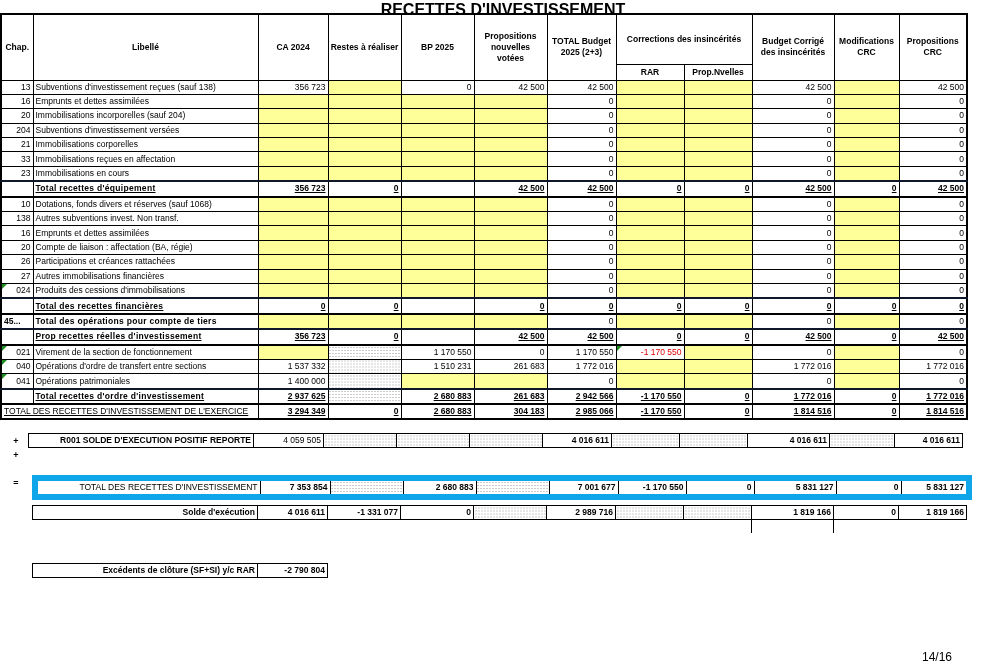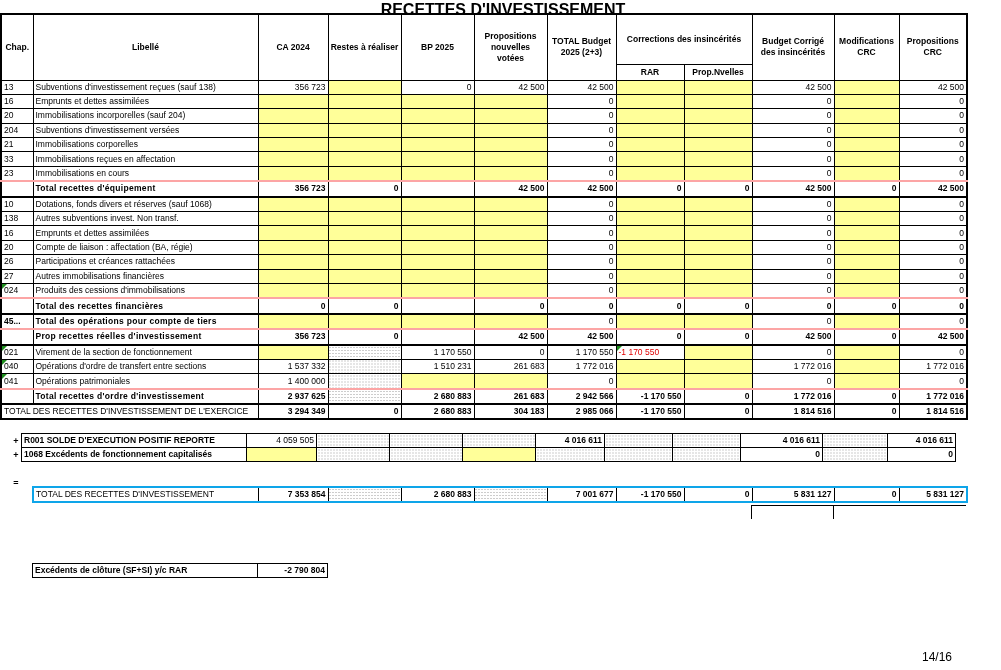--- a/index.html
+++ b/index.html
@@ -3,26 +3,26 @@
 <meta charset="utf-8">
 <style>
   html,body{margin:0;padding:0;background:#fff;}
   body{width:1001px;height:670px;position:relative;overflow:hidden;font-family:"Liberation Sans",sans-serif;color:#000;}
   .title{position:absolute;left:0;top:1px;width:966px;text-align:center;font-weight:bold;font-size:16px;letter-spacing:0;margin-left:20px;}
   table{border-collapse:collapse;position:absolute;table-layout:fixed;}
   td,th{padding:0 2px;font-size:8.5px;height:13.4px;line-height:11px;white-space:nowrap;overflow:hidden;border:1px solid #000;}
   th{font-weight:bold;text-align:center;font-size:8.5px;line-height:11px;}
   .main{left:0;top:13px;border:2px solid #000;}
   .num{text-align:right;}
-  .c{text-align:left;}
+  .c{text-align:right;}
   .b{font-weight:bold;}
   .y{background:#ffff99;}
   .dot{background-color:#fff;background-image:radial-gradient(#9a9a9a 0.6px,transparent 0.7px);background-size:3px 3px;}
   .red{color:#e00000;}
-  .tot td{border-top:2px solid #fca5a5;border-bottom:2px solid #000;}
+  .tot td{border-top:2px solid #0f172a;border-bottom:2px solid #000;text-decoration:underline;}
   .lib{text-align:left;margin-left:16px;}
   .bold-lib{font-weight:bold;letter-spacing:0.3px;}
   .mark{position:relative;}
   .mark::before{content:"";position:absolute;left:0;top:0;width:0;height:0;border-top:5px solid #1f8f1f;border-right:5px solid transparent;}
   .sum{position:absolute;border-collapse:collapse;table-layout:fixed;}
   .sum td{border:1px solid #000;font-weight:bold;height:13px;}
   .sum td.nb{border:none;background:transparent;}
   .sign{position:absolute;font-size:9px;font-weight:bold;width:20px;text-align:center;}
   .page{position:absolute;left:922px;top:650px;font-size:12px;}
 </style>
@@ -387,21 +387,21 @@
         <td class="num b">0</td>
         <td class="num b">1 814 516</td>
       </tr>
     </tbody>
 </table>
 
 <div class="sign" style="left:6px;top:436px">+</div>
 <div class="sign" style="left:6px;top:450px">+</div>
 <div class="sign" style="left:6px;top:478px">=</div>
 
-<table class="sum" style="left:21px;top:433px;border-radius:8px;">
+<table class="sum" style="left:28px;top:433px;border-radius:8px;">
   <colgroup>
       <col style="width:225px">
       <col style="width:70px">
       <col style="width:73px">
       <col style="width:73px">
       <col style="width:73px">
       <col style="width:69px">
       <col style="width:68px">
       <col style="width:68px">
       <col style="width:82px">
@@ -415,37 +415,24 @@
     <td class="dot"></td>
     <td class="dot"></td>
     <td class="dot"></td>
     <td class="num">4 016 611</td>
     <td class="dot"></td>
     <td class="dot"></td>
     <td class="num">4 016 611</td>
     <td class="dot"></td>
     <td class="num">4 016 611</td>
   </tr>
-  <tr>
-    <td class="c">1068 Excédents de fonctionnement capitalisés</td>
-    <td class="y"></td>
-    <td class="dot"></td>
-    <td class="dot"></td>
-    <td class="y"></td>
-    <td class="dot"></td>
-    <td class="dot"></td>
-    <td class="dot"></td>
-    <td class="num">0</td>
-    <td class="dot"></td>
-    <td class="num">0</td>
-  </tr>
 </tbody>
   </table>
 
-<table class="sum" style="left:32px;top:486px;border:2px solid #0ea5e9">
+<table class="sum" style="left:32px;top:475px;border:6px solid #0ea5e9">
   <colgroup>
       <col style="width:225px">
       <col style="width:70px">
       <col style="width:73px">
       <col style="width:73px">
       <col style="width:73px">
       <col style="width:69px">
       <col style="width:68px">
       <col style="width:68px">
       <col style="width:82px">
@@ -477,20 +464,33 @@
       <col style="width:73px">
       <col style="width:73px">
       <col style="width:69px">
       <col style="width:68px">
       <col style="width:68px">
       <col style="width:82px">
       <col style="width:65px">
       <col style="width:68px">
     </colgroup>
   <tbody>
+      <tr>
+    <td class="c">Solde d'exécution</td>
+    <td class="num">4 016 611</td>
+    <td class="num">-1 331 077</td>
+    <td class="num">0</td>
+    <td class="dot"></td>
+    <td class="num">2 989 716</td>
+    <td class="dot"></td>
+    <td class="dot"></td>
+    <td class="num">1 819 166</td>
+    <td class="num">0</td>
+    <td class="num">1 819 166</td>
+  </tr>
   <tr style="height:13px">
     <td class="nb"></td>
         <td class="nb"></td>
         <td class="nb"></td>
         <td class="nb"></td>
         <td class="nb"></td>
         <td class="nb"></td>
         <td class="nb"></td>
         <td class="nb"></td>
     <td style="border-left:1px solid #000;border-right:1px solid #000;border-top:1px solid #000;border-bottom:none"></td>

